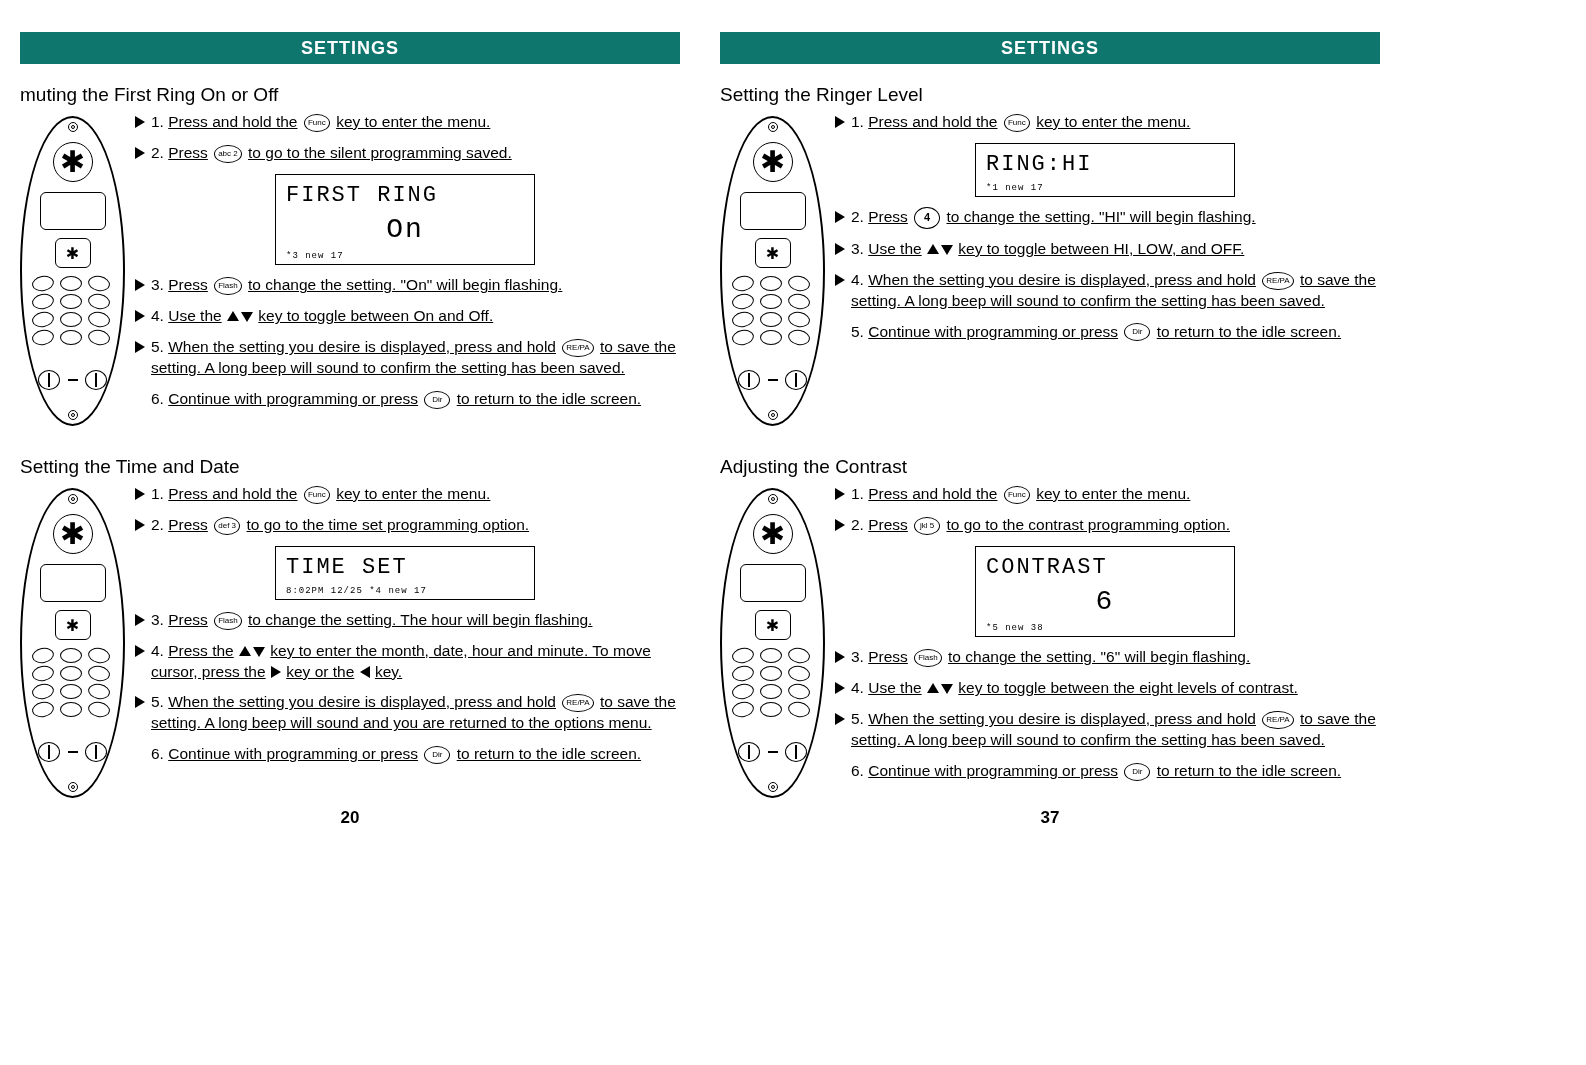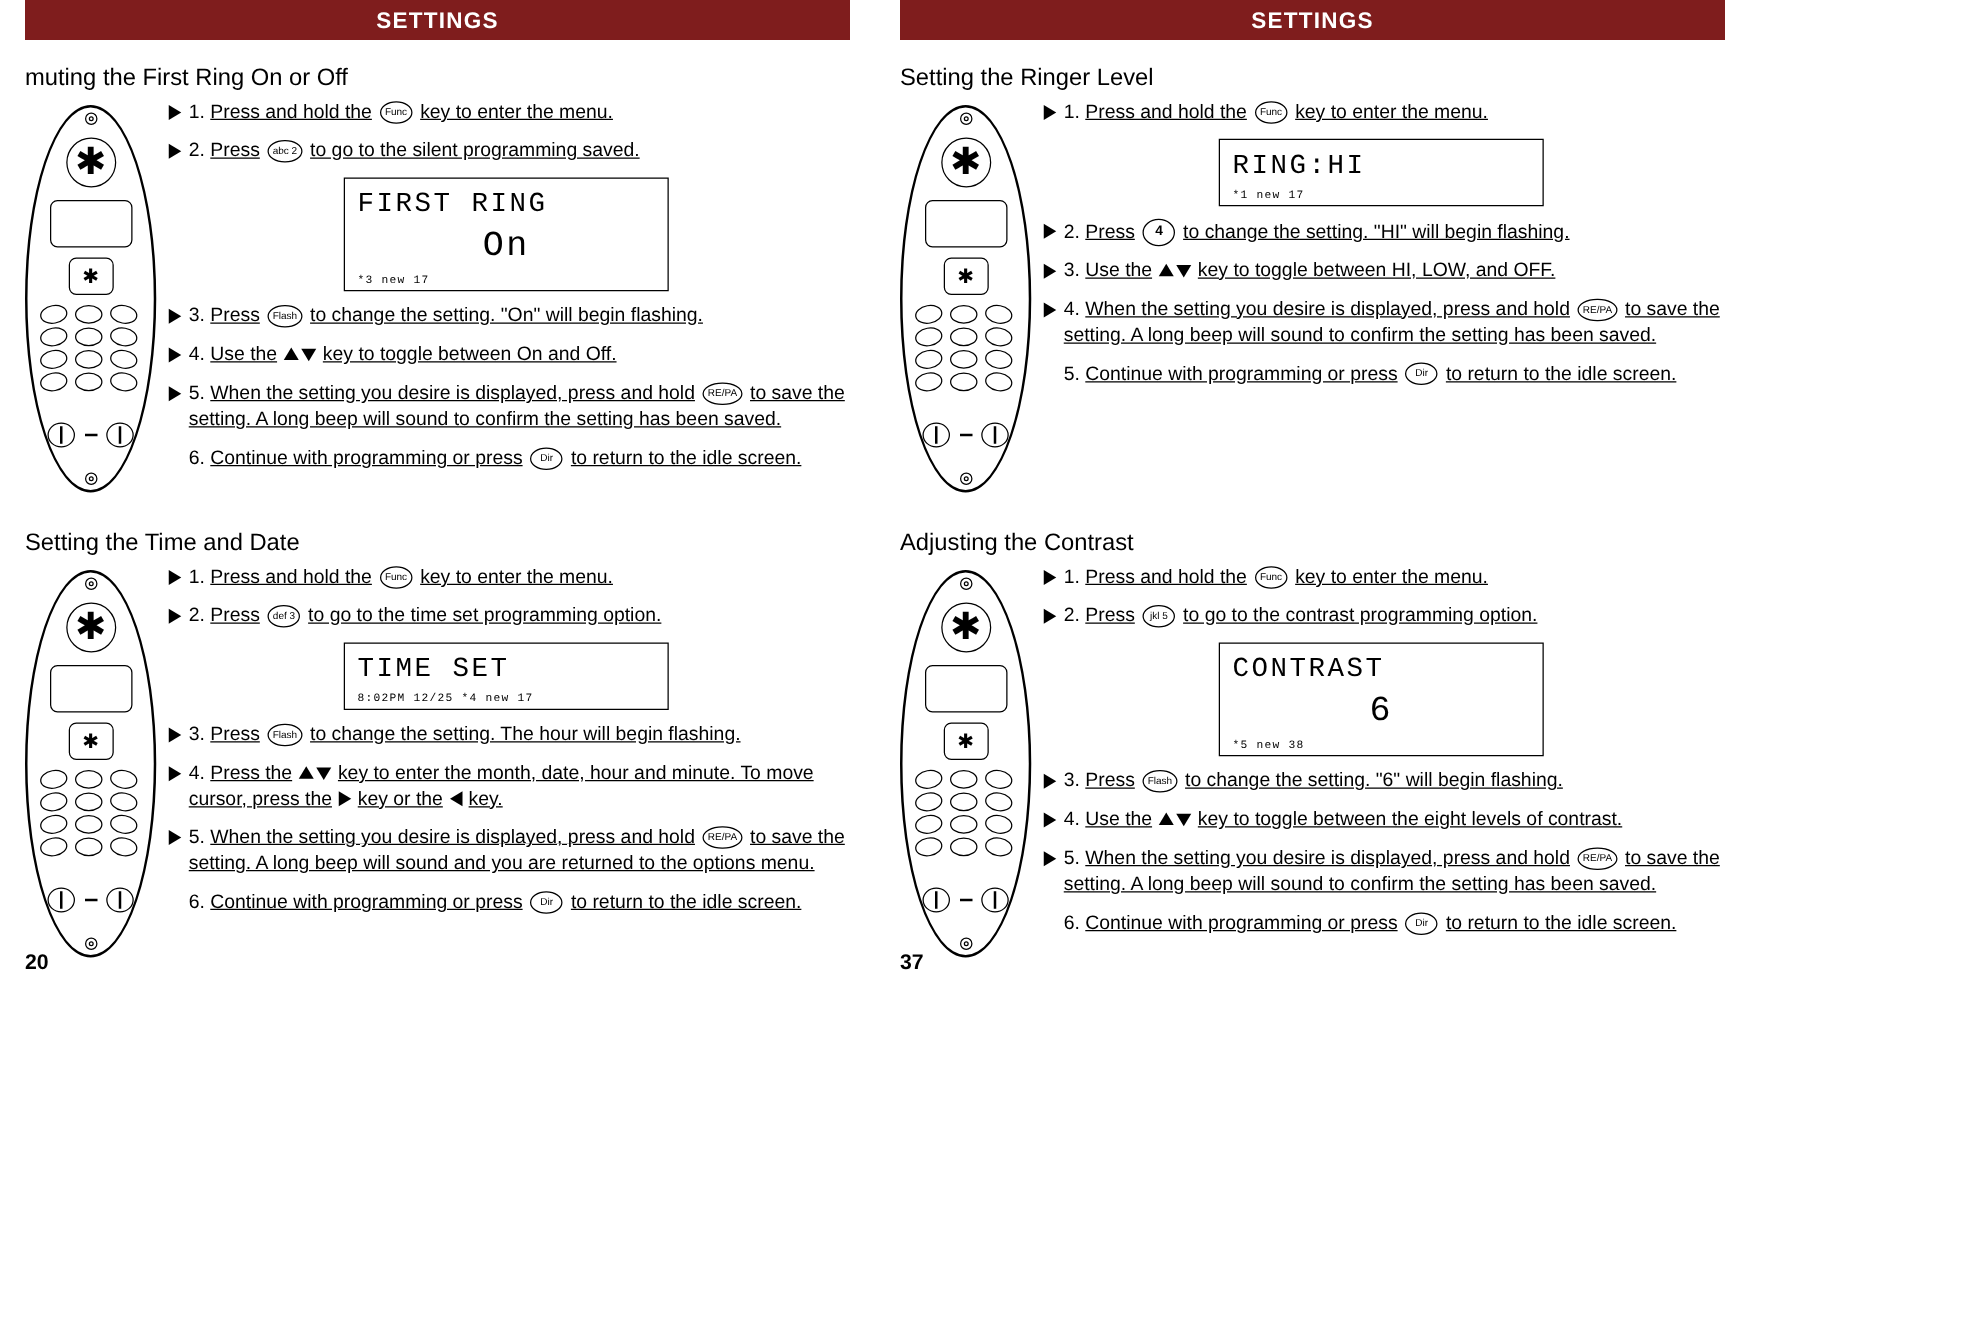--- a/index.html
+++ b/index.html
@@ -14,30 +14,31 @@
   }
   .page {
     position: absolute;
     width: 660px;
     top: 0;
   }
   .page-left { left: 20px; }
   .page-right { left: 720px; }
 
   .header-bar {
-    background: #7f1d1d;
+    background: #0f766e;
     color: #fff;
     height: 32px;
     font-size: 18px;
     font-weight: 900;
     letter-spacing: 1px;
     display: flex;
     align-items: center;
     justify-content: center;
     margin-bottom: 20px;
+    margin-top: 32px;
   }
 
   .section {
     margin-bottom: 30px;
   }
   .section-title {
     font-size: 19px;
     font-weight: normal;
     margin: 10px 0 6px 0;
   }
@@ -140,21 +141,21 @@
     border: 1.5px solid #000;
     margin: 4px 0 10px 140px;
     padding: 6px 10px 2px 10px;
     font-family: "Courier New", monospace;
     letter-spacing: 2px;
   }
   .lcd-display .l1 { font-size: 22px; margin:0; }
   .lcd-display .l2 { font-size: 28px; margin:0; text-align:center; }
   .lcd-display .l3 { font-size: 9px; letter-spacing:1px; margin-top:2px;}
 
-  .pagenum { position:absolute; bottom:16px; width:100%; text-align:left; font-weight:bold; font-size:17px;}
+  .pagenum { position:absolute; bottom:0; width:100%; text-align:center; font-weight:bold; font-size:17px;}
 </style>
 </head>
 <body>
 
 <div class="page page-left">
   <div class="header-bar">SETTINGS</div>
 
   <div class="section">
     <div class="section-title">muting the First Ring  On or Off</div>
     <div class="section-body">

